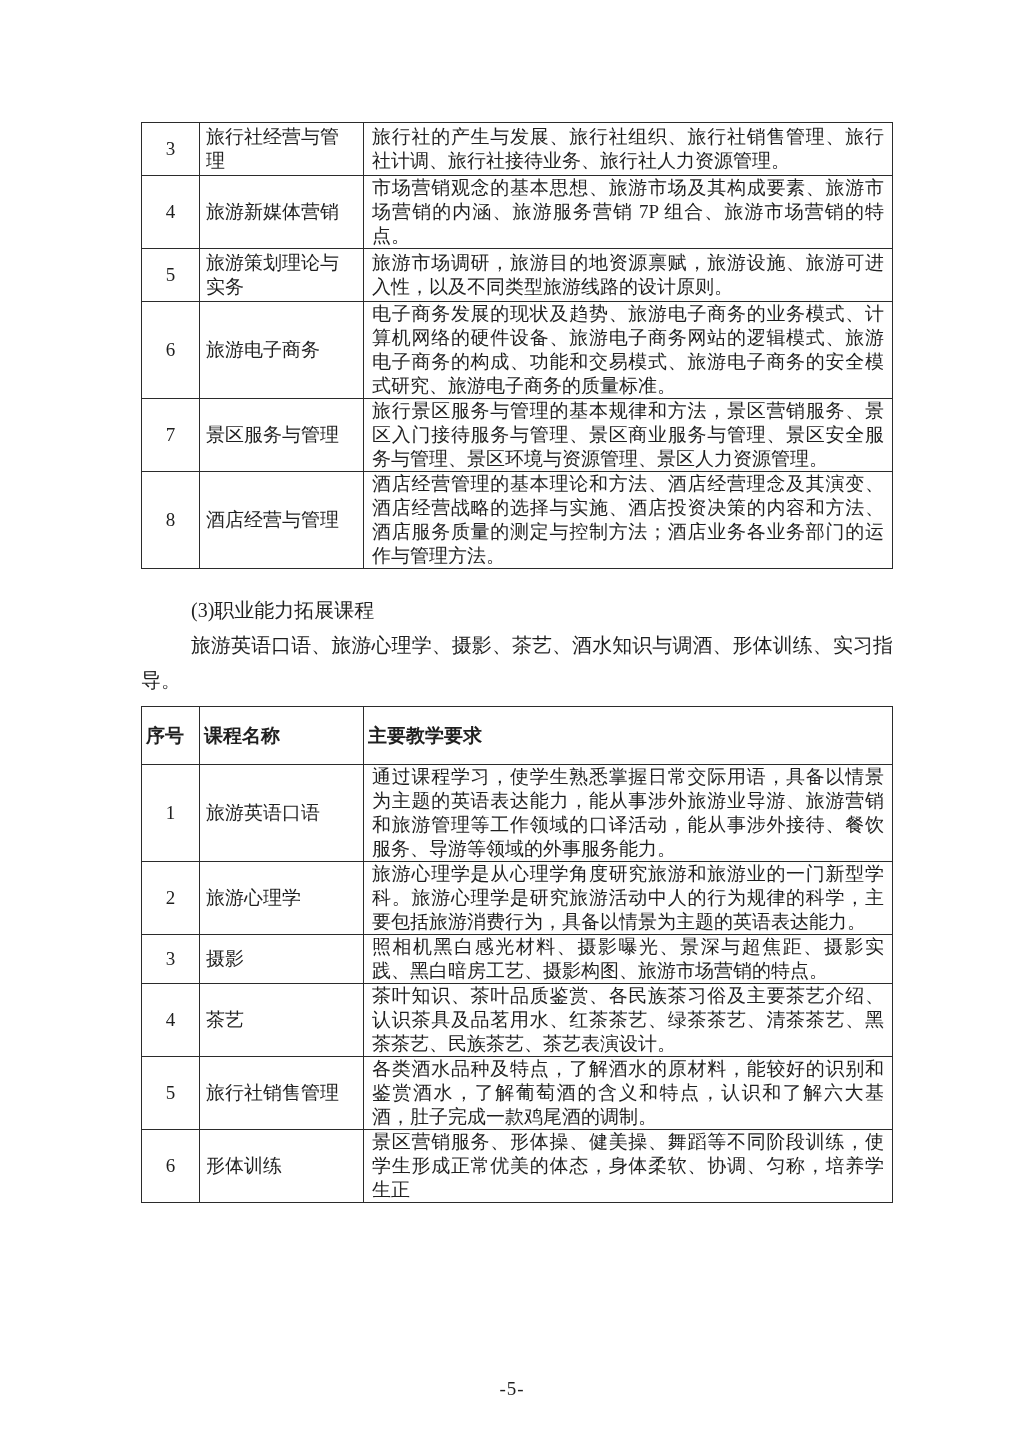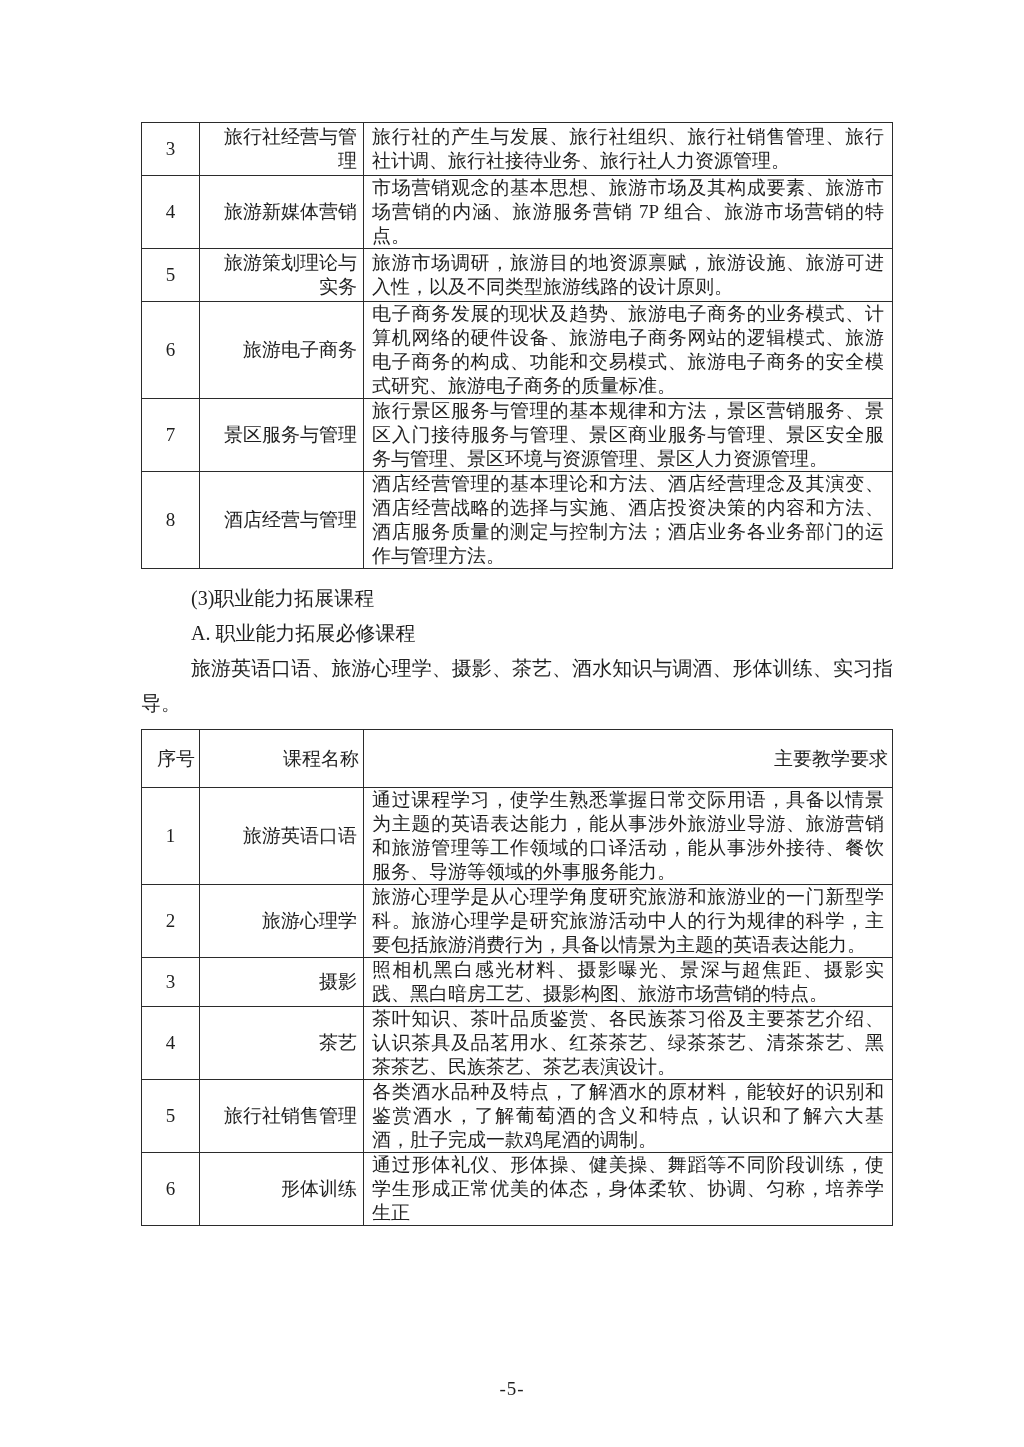--- a/index.html
+++ b/index.html
@@ -31,37 +31,37 @@
     font-size: 19px;
     color: #1f1f1f;
     vertical-align: middle;
   }
   td.no {
     text-align: center;
     line-height: 24px;
     padding: 2px 2px;
   }
   td.course {
-    text-align: right;
+    text-align: left;
     line-height: 24px;
     padding: 2px 6px;
   }
   td.desc {
     text-align: justify;
     line-height: 24px;
     padding: 0 8px;
   }
   table.doc-table th {
-    font-weight: normal;
+    font-weight: bold;
     height: 58px;
-    text-align: right;
+    text-align: left;
     padding: 2px 4px;
   }
   .paras {
-    margin-top: 12px;
+    margin-top: 24px;
     width: 752px;
   }
   .paras p {
     font-size: 20px;
     line-height: 35px;
     text-indent: 50px;
     color: #1f1f1f;
   }
   .paras p.wrap {
     text-align: justify;
@@ -120,21 +120,20 @@
           <tr>
             <td class="no">8</td>
             <td class="course">酒店经营与管理</td>
             <td class="desc">酒店经营管理的基本理论和方法、酒店经营理念及其演变、酒店经营战略的选择与实施、酒店投资决策的内容和方法、酒店服务质量的测定与控制方法；酒店业务各业务部门的运作与管理方法。</td>
           </tr>
         </tbody>
     </table>
 
     <div class="paras">
       <p>(3)职业能力拓展课程</p>
-      <p>A. 职业能力拓展必修课程</p>
       <p class="wrap">旅游英语口语、旅游心理学、摄影、茶艺、酒水知识与调酒、形体训练、实习指导。</p>
     </div>
 
     <div class="table2-wrap">
       <table class="doc-table">
         <colgroup>
           <col style="width:58px">
           <col style="width:164px">
           <col>
         </colgroup>
@@ -167,21 +166,21 @@
               <td class="desc">茶叶知识、茶叶品质鉴赏、各民族茶习俗及主要茶艺介绍、认识茶具及品茗用水、红茶茶艺、绿茶茶艺、清茶茶艺、黑茶茶艺、民族茶艺、茶艺表演设计。</td>
             </tr>
             <tr>
               <td class="no">5</td>
               <td class="course">旅行社销售管理</td>
               <td class="desc">各类酒水品种及特点，了解酒水的原材料，能较好的识别和鉴赏酒水，了解葡萄酒的含义和特点，认识和了解六大基酒，肚子完成一款鸡尾酒的调制。</td>
             </tr>
             <tr>
               <td class="no">6</td>
               <td class="course">形体训练</td>
-              <td class="desc">通过形体礼仪、形体操、健美操、舞蹈等不同阶段训练，使学生形成正常优美的体态，身体柔软、协调、匀称，培养学生正</td>
+              <td class="desc">景区营销服务、形体操、健美操、舞蹈等不同阶段训练，使学生形成正常优美的体态，身体柔软、协调、匀称，培养学生正</td>
             </tr>
           </tbody>
       </table>
     </div>
 
   </div>
 
   <div class="page-number">-5-</div>
 </div>
 

